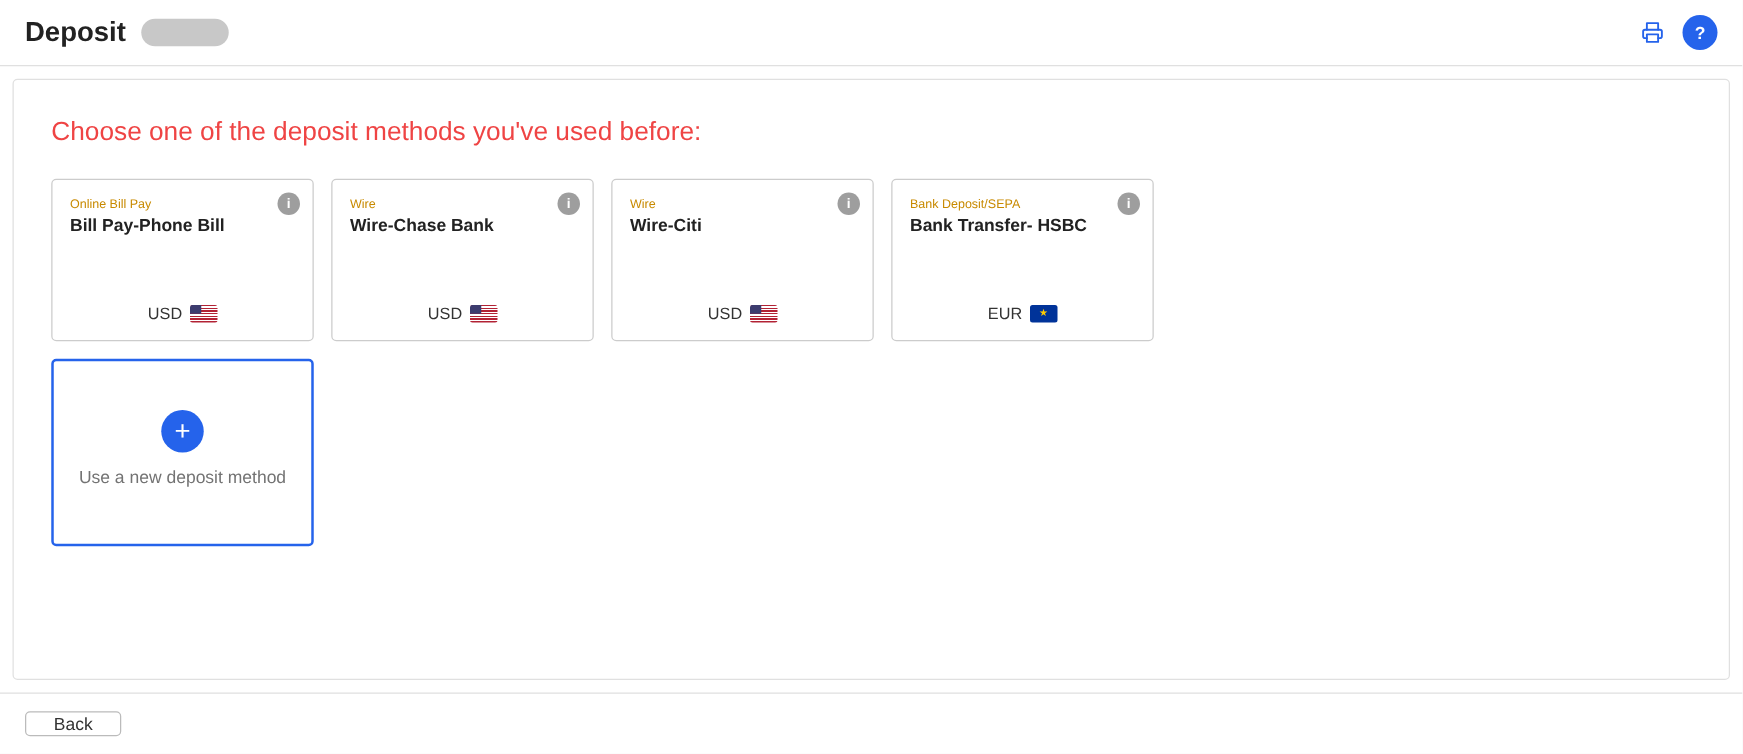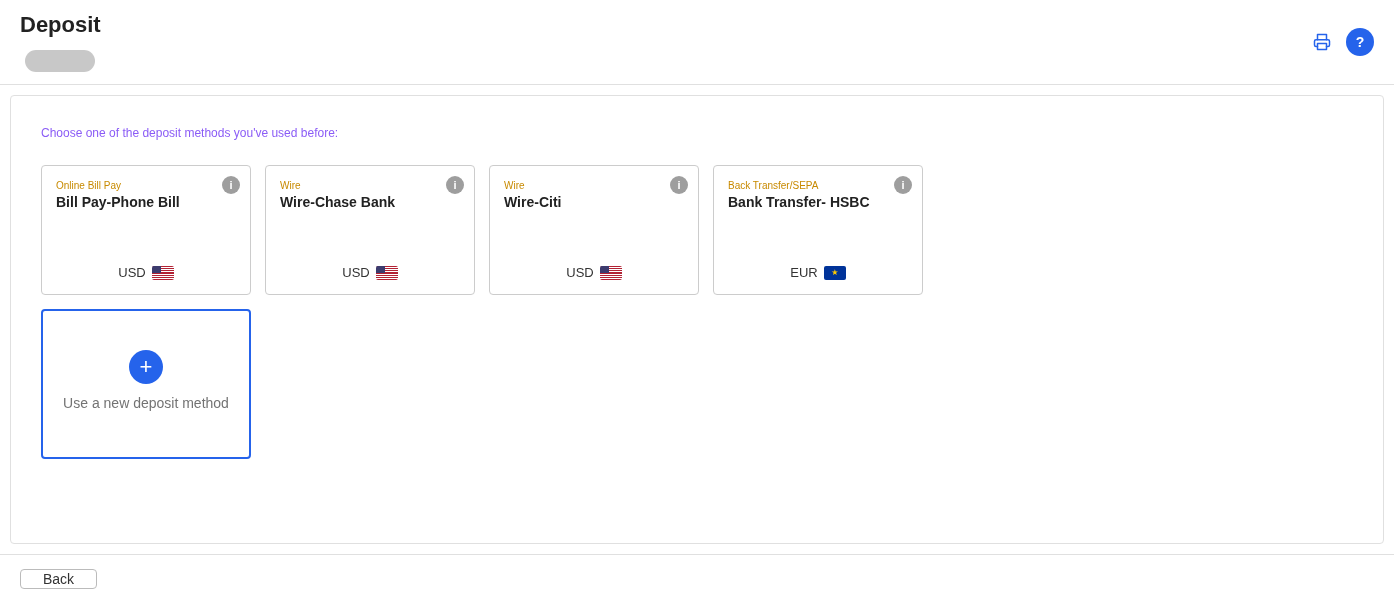--- a/index.html
+++ b/index.html
@@ -21,21 +21,20 @@
       align-items: center;
       justify-content: space-between;
       padding: 12px 20px;
       background: #fff;
       border-bottom: 1px solid #e0e0e0;
     }
     .header-left {
       display: flex;
       align-items: center;
       gap: 12px;
-      flex-direction: column;
     }
     .header-title {
       font-size: 22px;
       font-weight: 600;
       color: #222;
     }
     .account-badge {
       background: #c8c8c8;
       border-radius: 12px;
       padding: 3px 14px;
@@ -66,23 +65,23 @@
     
     .main-content {
       flex: 1;
       padding: 30px 30px 20px 30px;
       border: 1px solid #e0e0e0;
       margin: 10px 10px;
       background: #fff;
       border-radius: 4px;
     }
     .section-title {
-      font-size: 12px;
+      font-size: 21px;
       font-weight: 500;
-      color: #8b5cf6;
+      color: #ef4444;
       margin-bottom: 25px;
     }
     .cards-row {
       display: flex;
       flex-wrap: wrap;
       gap: 14px;
       margin-bottom: 14px;
     }
     .card {
       width: 210px;
@@ -280,21 +279,21 @@
         </div>
         <div class="card-currency">
           <span>USD</span>
           <span class="flag flag-us"></span>
         </div>
       </div>
 
       <div class="card">
         <div class="card-info-icon">i</div>
         <div>
-          <div class="card-type bank">Back Transfer/SEPA</div>
+          <div class="card-type bank">Bank Deposit/SEPA</div>
           <div class="card-name">Bank Transfer- HSBC</div>
         </div>
         <div class="card-currency">
           <span>EUR</span>
           <span class="flag flag-eu">★</span>
         </div>
       </div>
 
     </div>
 

